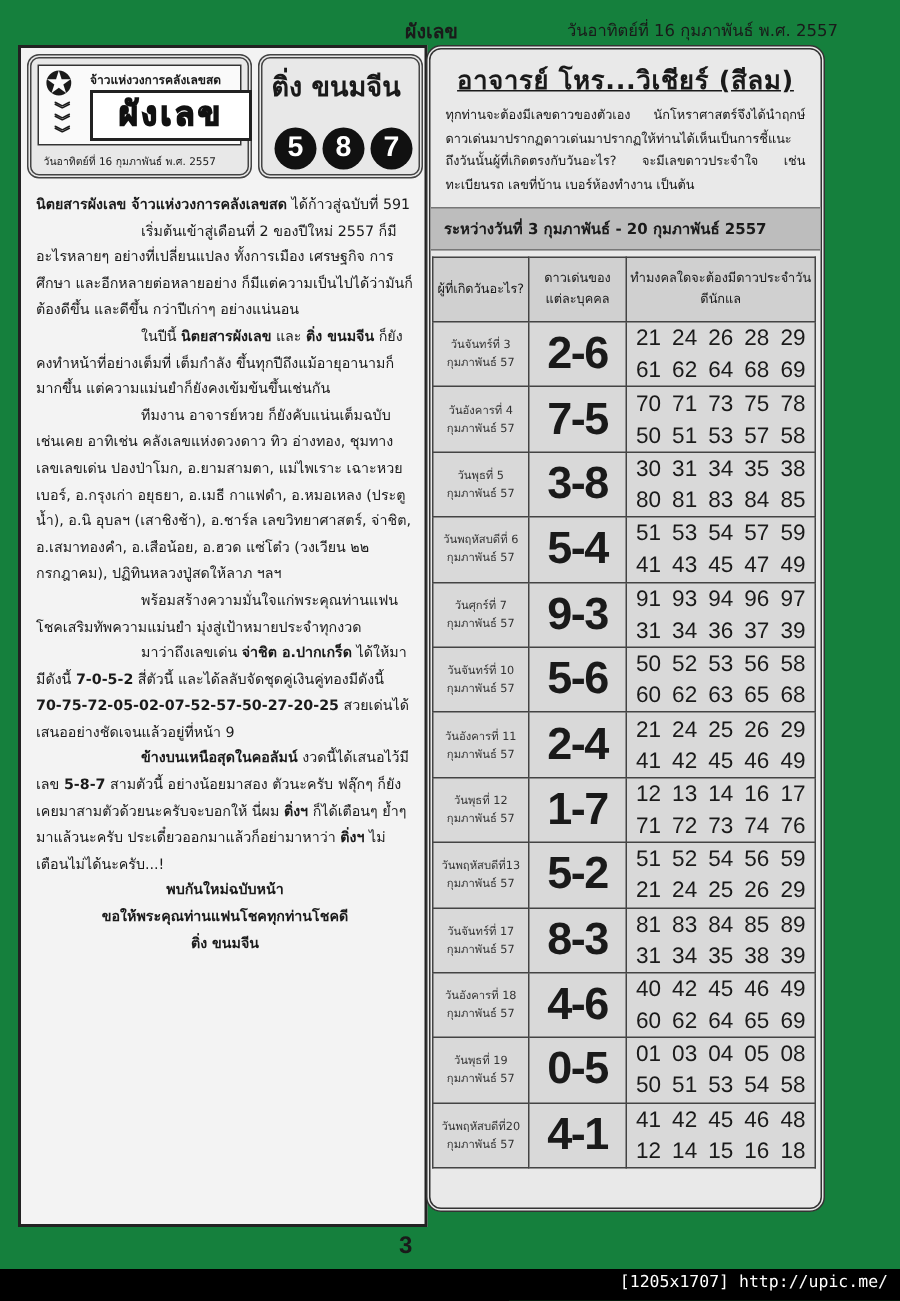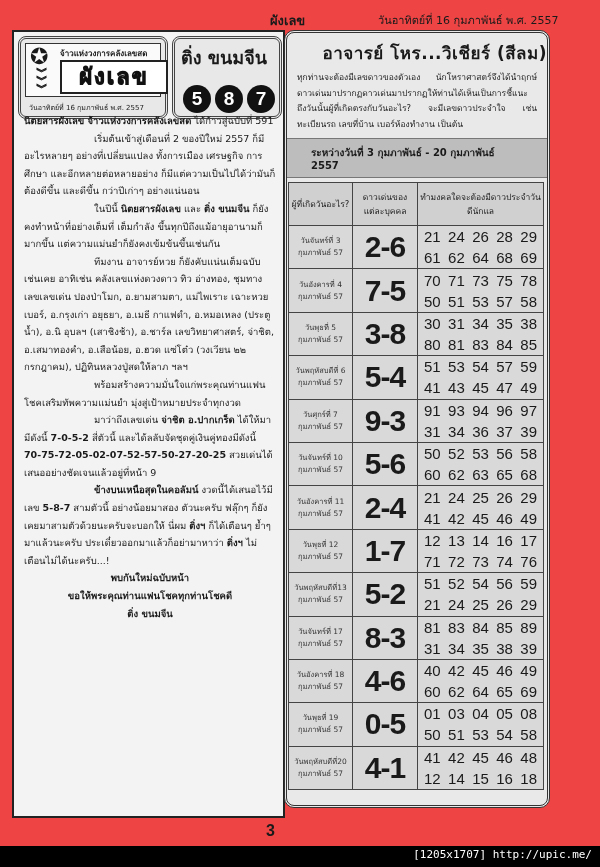--- a/index.html
+++ b/index.html
@@ -1,44 +1,44 @@
 <!DOCTYPE html>
 <html><head>
 <meta charset="utf-8">
 <style>
   * { box-sizing: border-box; margin: 0; padding: 0; }
   html, body { width: 600px; height: 867px; background: #000; overflow: hidden; }
   body { font-family: "DejaVu Sans", sans-serif; color: #1a1a1a; position: relative; }
-  .page { position: absolute; left: 0; top: 0; width: 600px; height: 846px; background: #ef4444; }
+  .page { position: absolute; left: 0; top: 0; width: 600px; height: 846px; background: #15803d; }
   .running-head { position: absolute; top: 8px; left: 0; width: 600px; height: 20px; }
   .section-name { position: absolute; left: 270px; top: 2px; font-weight: bold; font-size: 13px; }
   .issue-date { position: absolute; left: 378px; top: 3px; font-size: 11px; }
   .left-frame { position: absolute; left: 12px; top: 30px; width: 273px; height: 788px; border: 2px solid #222; background: #f3f3f3; }
   .masthead { position: absolute; left: 4px; top: 4px; width: 264px; height: 83px; display: flex; gap: 4px; }
   .logo-box { width: 150px; height: 83px; border: 3px double #444; border-radius: 8px; background: #e8e8e8; position: relative; padding: 4px; }
   .logo-inner { border: 1px solid #333; height: 54px; background: #fafafa; position: relative; }
   .logo-star { position: absolute; left: 4px; top: 2px; font-size: 22px; line-height: 22px; }
   .logo-chevrons { position: absolute; left: 10px; top: 24px; font-size: 12px; line-height: 8px; font-weight: bold; }
   .logo-tagline { position: absolute; left: 34px; top: 3px; font-size: 8px; font-weight: bold; white-space: nowrap; }
   .logo-title { position: absolute; left: 34px; top: 16px; width: 108px; height: 34px; border: 2px solid #222; font-size: 22px; font-weight: bold; text-align: center; line-height: 30px; letter-spacing: 2px; color: #fff; -webkit-text-stroke: 1px #111; background: #fff; }
   .logo-date { font-size: 7px; margin-top: 5px; padding-left: 4px; }
   .tmg-box { flex: 1; height: 83px; border: 3px double #444; border-radius: 8px; background: #e8e8e8; position: relative; }
   .tmg-name { position: absolute; left: 6px; top: 4px; font-size: 18px; font-weight: bold; white-space: nowrap; }
   .tmg-digits { position: absolute; left: 8px; top: 46px; display: flex; gap: 4px; }
   .digit-badge { width: 28px; height: 28px; border-radius: 50%; background: #111; color: #fff; font-weight: bold; font-size: 19px; text-align: center; line-height: 28px; font-family: "Liberation Sans", sans-serif; }
-  .article { position: absolute; left: 10px; top: 80px; width: 252px; font-size: 9.5px; line-height: 17.6px; }
+  .article { position: absolute; left: 10px; top: 96px; width: 252px; font-size: 9.5px; line-height: 17.6px; }
   .article p { text-indent: 0; }
   .article .indent { text-indent: 70px; }
   .article .center { text-align: center; font-weight: bold; }
   .article b { font-weight: bold; }
   .right-box { position: absolute; left: 284px; top: 30px; width: 266px; height: 778px; border: 3px double #333; border-radius: 10px; background: #e9e9e9; overflow: hidden; }
-  .rb-title { text-align: right; font-size: 17px; font-weight: bold; margin-top: 6px; letter-spacing: 0.5px; }
+  .rb-title { text-align: center; font-size: 17px; font-weight: bold; margin-top: 6px; letter-spacing: 0.5px; text-decoration: underline; }
   .rb-subtitle { text-align: center; font-size: 13.5px; font-weight: bold; margin-top: 2px; }
   .rb-intro { font-size: 8.5px; line-height: 15.5px; padding: 4px 10px; text-align: justify; }
-  .rb-period { background: #bdbdbd; font-size: 10px; font-weight: bold; padding: 6px 24px; margin-top: 2px; border-top: 1px solid #777; border-bottom: 1px solid #777; }
+  .rb-period { background: #bdbdbd; font-size: 10px; font-weight: bold; padding: 6px 9px; margin-top: 2px; border-top: 1px solid #777; border-bottom: 1px solid #777; }
   table.lucky { width: 256px; margin: 4px 0 0 1px; border-collapse: collapse; background: #d9d9d9; }
   table.lucky th, table.lucky td { border: 1px solid #444; }
   table.lucky th { font-size: 8.5px; font-weight: normal; height: 43px; line-height: 14px; background: #d0d0d0; }
   .c-day { width: 64px; font-size: 7.5px; text-align: center; line-height: 12px; color: #333; }
   .c-pair { width: 65px; font-family: "Liberation Sans", sans-serif; font-weight: bold; font-size: 30px; text-align: center; letter-spacing: -1px; }
   .c-nums { padding: 0 6px; }
   .num-line { display: flex; justify-content: space-between; font-family: "Liberation Sans", sans-serif; font-size: 15px; line-height: 21px; align-items: center; }
   table.lucky td { height: 43.4px; }
   .page-number { position: absolute; left: 266px; top: 822px; font-family: "Liberation Sans", sans-serif; font-size: 16px; font-weight: bold; }
   .footer-bar { position: absolute; left: 0; top: 846px; width: 600px; height: 21px; background: #000; }

